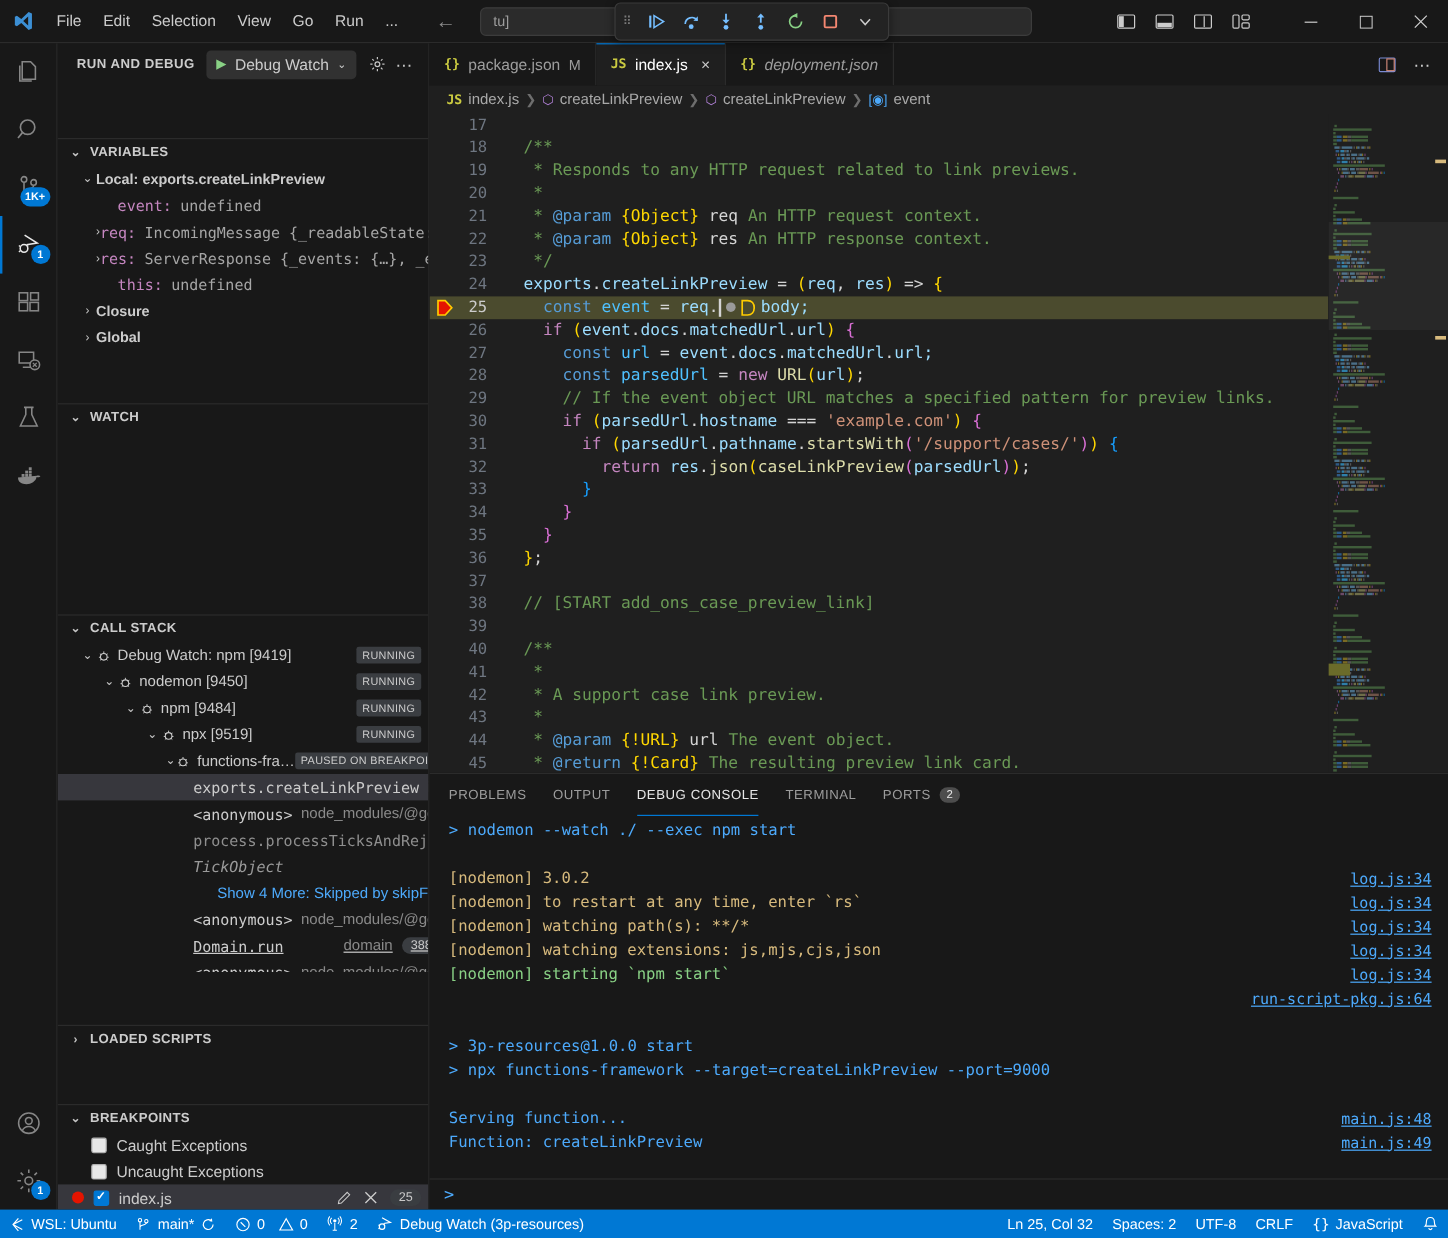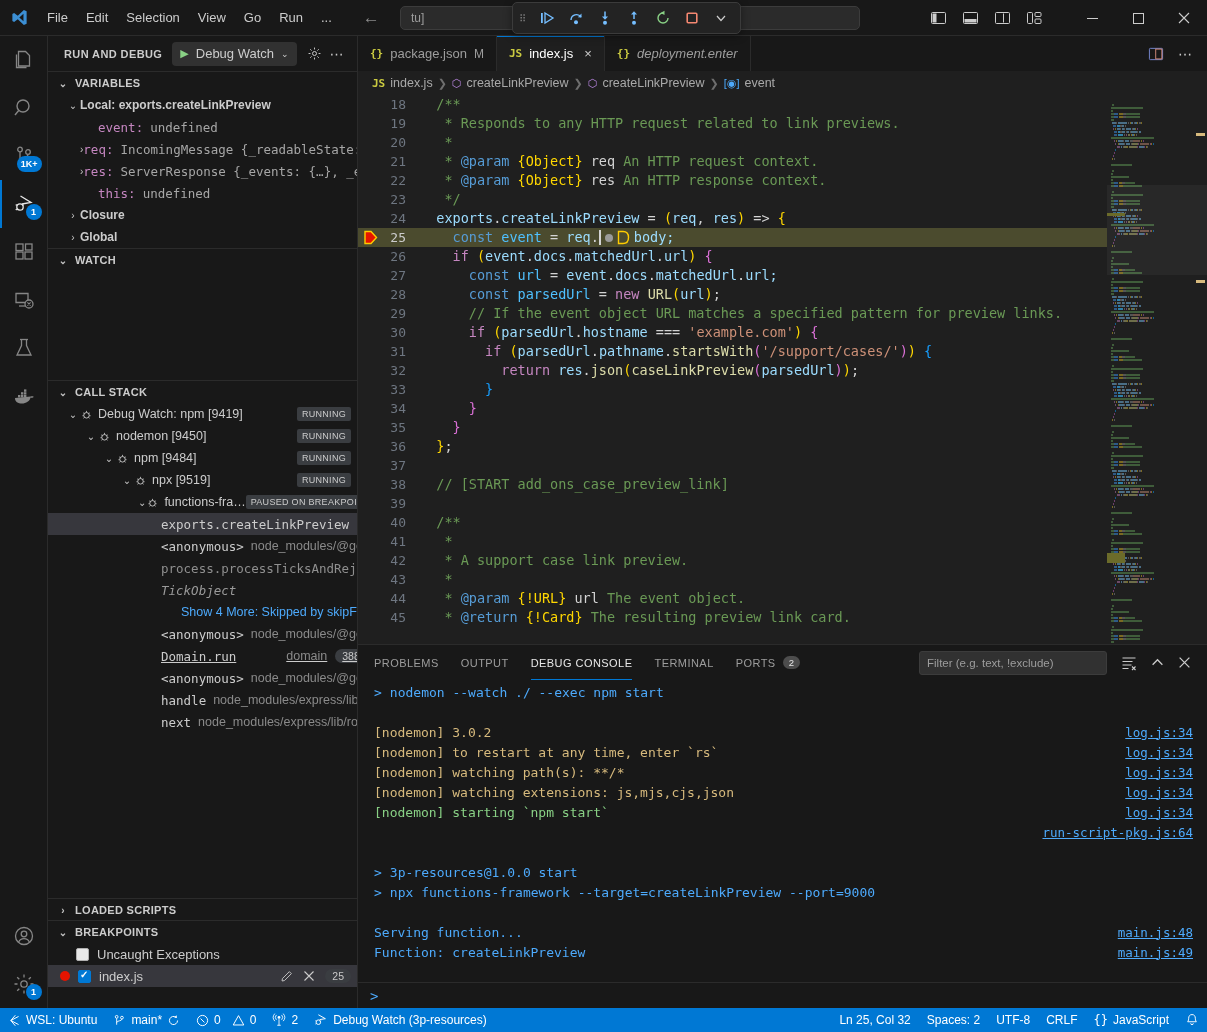--- a/index.html
+++ b/index.html
@@ -65,21 +65,21 @@
   .act-badge {
     position: absolute; right: 6px; bottom: 8px; background: #0078d4; color: #fff;
     border-radius: 9px; min-width: 16px; height: 16px; font-size: 9px; font-weight: bold;
     display: flex; align-items: center; justify-content: center; padding: 0 4px;
   }
   .act-spacer { flex: 1; }
 
   
   .sidebar {
     width: 310px; flex: 0 0 310px; background: #181818; display: flex; flex-direction: column;
-    border-right: 1px solid #2b2b2b; overflow: hidden;
+    border-right: 1px solid #2b2b2b; overflow: hidden; gap: 44px;
   }
   .sb-header {
     height: 35px; display: flex; align-items: center; padding-left: 16px; gap: 10px; flex: 0 0 35px;
   }
   .sb-title { font-size: 11px; font-weight: bold; letter-spacing: .4px; color: #cccccc; }
   .debug-select {
     display: flex; align-items: center; gap: 7px; background: #313131; border-radius: 4px;
     height: 24px; padding: 0 8px; font-size: 13px; color: #cccccc;
   }
   .play-tri { color: #89d185; font-size: 11px; }
@@ -603,20 +603,24 @@
       </div>
 
       <div class="section" style="flex:0 0 88px;">
         <div class="section-header">
           <span class="twisty">⌄</span>
           <span>BREAKPOINTS</span>
         </div>
         <div class="tree">
           <div class="row" style="padding-left:28px;gap:8px;">
             <span class="cb"></span>
+            <span>Caught Exceptions</span>
+          </div>
+          <div class="row" style="padding-left:28px;gap:8px;">
+            <span class="cb"></span>
             <span>Uncaught Exceptions</span>
           </div>
           <div class="row selected" style="padding-left:12px;gap:8px;">
             <span class="bp-dot"></span>
             <span class="cb checked"></span>
             <span>index.js</span>
             <span style="margin-left:auto;display:flex;align-items:center;gap:10px;">
               <span>
                 <svg width="13" height="13" viewBox="0 0 16 16">
                     <path d="M11.5 2 14 4.5 5.5 13 2.5 13.5 3 10.5z" fill="none" stroke="#cccccc" stroke-width="1.1"></path>
@@ -642,21 +646,21 @@
           <span class="tlabel">package.json</span>
           <span class="tmod">M</span>
         </div>
         <div class="tab active">
           <span class="ficon js">JS</span>
           <span class="tlabel">index.js</span>
           <span class="tclose">×</span>
         </div>
         <div class="tab italic">
           <span class="ficon json">{}</span>
-          <span class="tlabel">deployment.enter</span>
+          <span class="tlabel">deployment.json</span>
         </div>
         <div class="tabbar-right">
           <span>
             <svg width="16" height="14" viewBox="0 0 17 14">
                 <rect x="1.5" y="1" width="14" height="12" rx="1" fill="none" stroke="#7a8bd4"></rect>
                 <rect x="8.2" y="1.8" width="6.5" height="10.4" fill="none" stroke="#d48b7a"></rect>
               </svg>
           </span>
           <span style="font-size:14px;letter-spacing:1px;">⋯</span>
         </div>
@@ -671,20 +675,21 @@
         <span class="bc-sep">❯</span>
         <span class="bc-sym">⬡</span>
         <span>createLinkPreview</span>
         <span class="bc-sep">❯</span>
         <span class="bc-sym2">[◉]</span>
         <span>event</span>
       </div>
 
       <div class="code-wrap">
         <div class="code-scroll" id="codelines">
+            <div class="code-line"><div class="gutter">17</div><div class="code-txt"></div></div>
             <div class="code-line"><div class="gutter">18</div><div class="code-txt"><span>  </span><span class="c-com">/**</span></div></div>
             <div class="code-line"><div class="gutter">19</div><div class="code-txt"><span class="c-com">   * Responds to any HTTP request related to link previews.</span></div></div>
             <div class="code-line"><div class="gutter">20</div><div class="code-txt"><span class="c-com">   *</span></div></div>
             <div class="code-line"><div class="gutter">21</div><div class="code-txt"><span class="c-com">   * </span><span class="c-jd">@param</span><span> </span><span class="br1">{Object}</span><span class="c-pl"> req</span><span class="c-com"> An HTTP request context.</span></div></div>
             <div class="code-line"><div class="gutter">22</div><div class="code-txt"><span class="c-com">   * </span><span class="c-jd">@param</span><span> </span><span class="br1">{Object}</span><span class="c-pl"> res</span><span class="c-com"> An HTTP response context.</span></div></div>
             <div class="code-line"><div class="gutter">23</div><div class="code-txt"><span class="c-com">   */</span></div></div>
             <div class="code-line"><div class="gutter">24</div><div class="code-txt"><span>  </span><span class="c-var">exports</span><span class="c-pl">.</span><span class="c-var">createLinkPreview</span><span class="c-pl"> = </span><span class="br1">(</span><span class="c-var">req</span><span class="c-pl">, </span><span class="c-var">res</span><span class="br1">)</span><span class="c-pl"> =&gt; </span><span class="br1">{</span></div></div>
             <div class="code-line hl"><div class="gutter">25<span class="bp-arrow"><svg width="14" height="15" viewBox="0 0 14 15">
                     <path d="M1 1.5 L7 1.5 L12.5 7.5 L7 13.5 L1 13.5 Z" fill="#e51400" stroke="#ffcc00" stroke-width="1.4"></path>
                   </svg></span></div><div class="code-txt"><span>    </span><span class="c-kw">const</span><span> </span><span class="c-id">event</span><span class="c-pl"> = </span><span class="c-var">req</span><span class="c-pl">.</span><span class="inline-hint"><span class="cursor-bar"></span><span class="sugg-dot"></span><span style="display:inline-flex;"><svg width="13" height="15" viewBox="0 0 13 15">
@@ -1940,41 +1945,20 @@
           </div>
           <div class="ptab active">
             <span>DEBUG CONSOLE</span>
           </div>
           <div class="ptab">
             <span>TERMINAL</span>
           </div>
           <div class="ptab">
             <span>PORTS</span>
             <span class="ptab-badge">2</span>
-          </div>
-          <div class="panel-tools">
-            <div class="filter-input">
-              <span>Filter (e.g. text, !exclude)</span>
-            </div>
-            <span>
-              <svg width="16" height="16" viewBox="0 0 16 16">
-                  <path d="M1.5 3h13M1.5 6.5h10M1.5 10h9M1.5 13.5h6" stroke="#cccccc" stroke-width="1.1"></path>
-                  <path d="M11 11.5 L14.5 15 M14.5 11.5 L11 15" stroke="#cccccc" stroke-width="1.1"></path>
-                </svg>
-            </span>
-            <span>
-              <svg width="13" height="13" viewBox="0 0 12 12">
-                  <path d="M1.5 8 L6 3.5 L10.5 8" stroke="#cccccc" stroke-width="1.2" fill="none"></path>
-                </svg>
-            </span>
-            <span>
-              <svg width="13" height="13" viewBox="0 0 12 12">
-                  <path d="M1.5 1.5 L10.5 10.5 M10.5 1.5 L1.5 10.5" stroke="#cccccc" stroke-width="1.2"></path>
-                </svg>
-            </span>
           </div>
         </div>
         <div class="console" id="console">
             <div class="cline"><span class="cchev">&gt;</span><span class="c-input">nodemon --watch ./ --exec npm start</span></div>
             <div class="cline"><span></span></div>
             <div class="cline"><span class="c-yellow">[nodemon] 3.0.2</span><span class="src-link">log.js:34</span></div>
             <div class="cline"><span class="c-yellow">[nodemon] to restart at any time, enter `rs`</span><span class="src-link">log.js:34</span></div>
             <div class="cline"><span class="c-yellow">[nodemon] watching path(s): **/*</span><span class="src-link">log.js:34</span></div>
             <div class="cline"><span class="c-yellow">[nodemon] watching extensions: js,mjs,cjs,json</span><span class="src-link">log.js:34</span></div>
             <div class="cline"><span class="c-green">[nodemon] starting `npm start`</span><span class="src-link">log.js:34</span></div>

